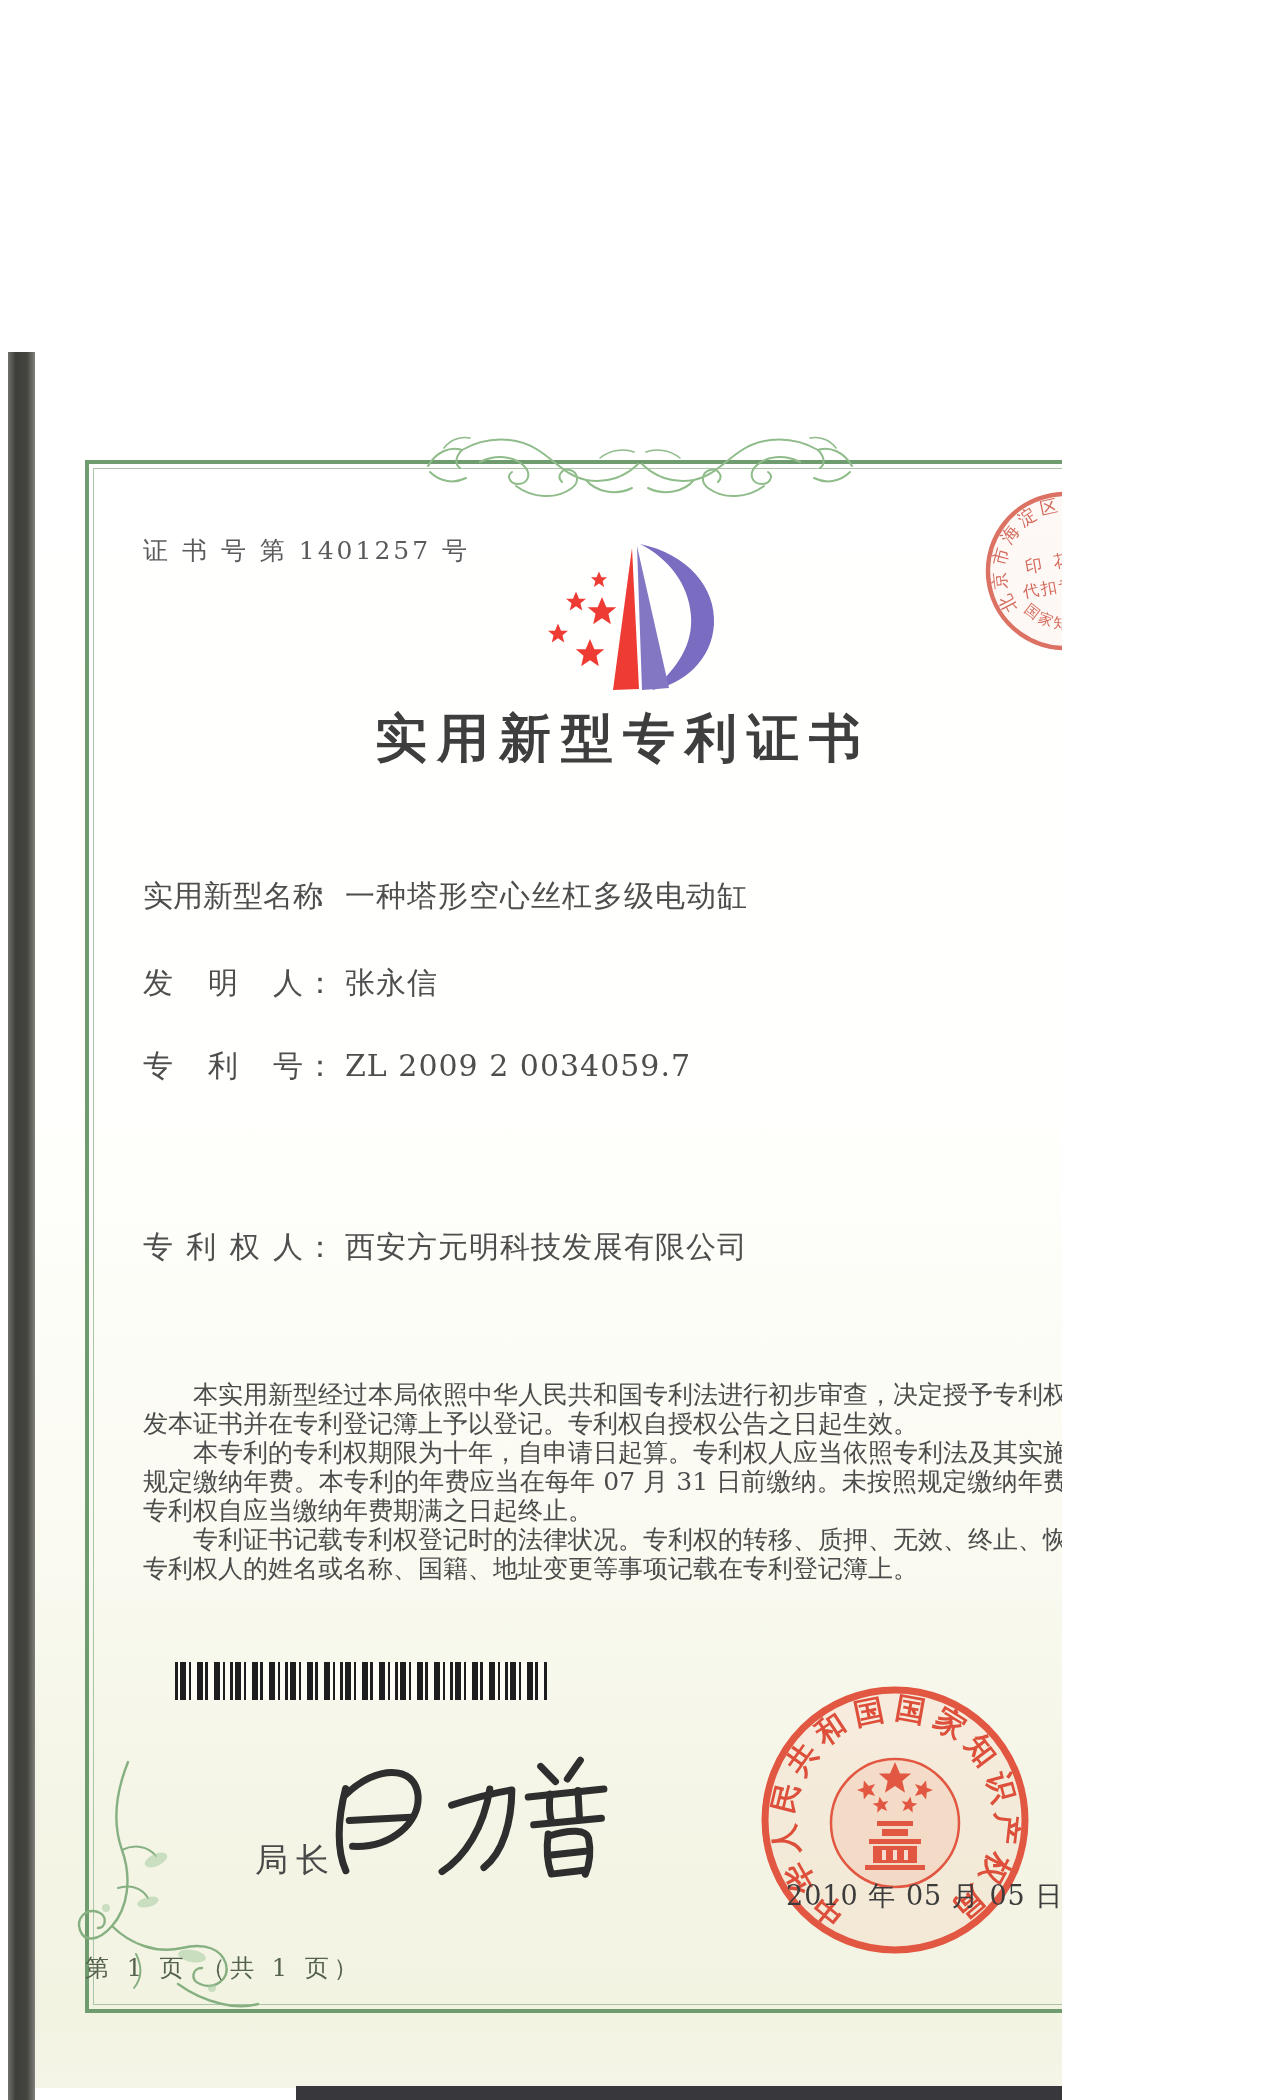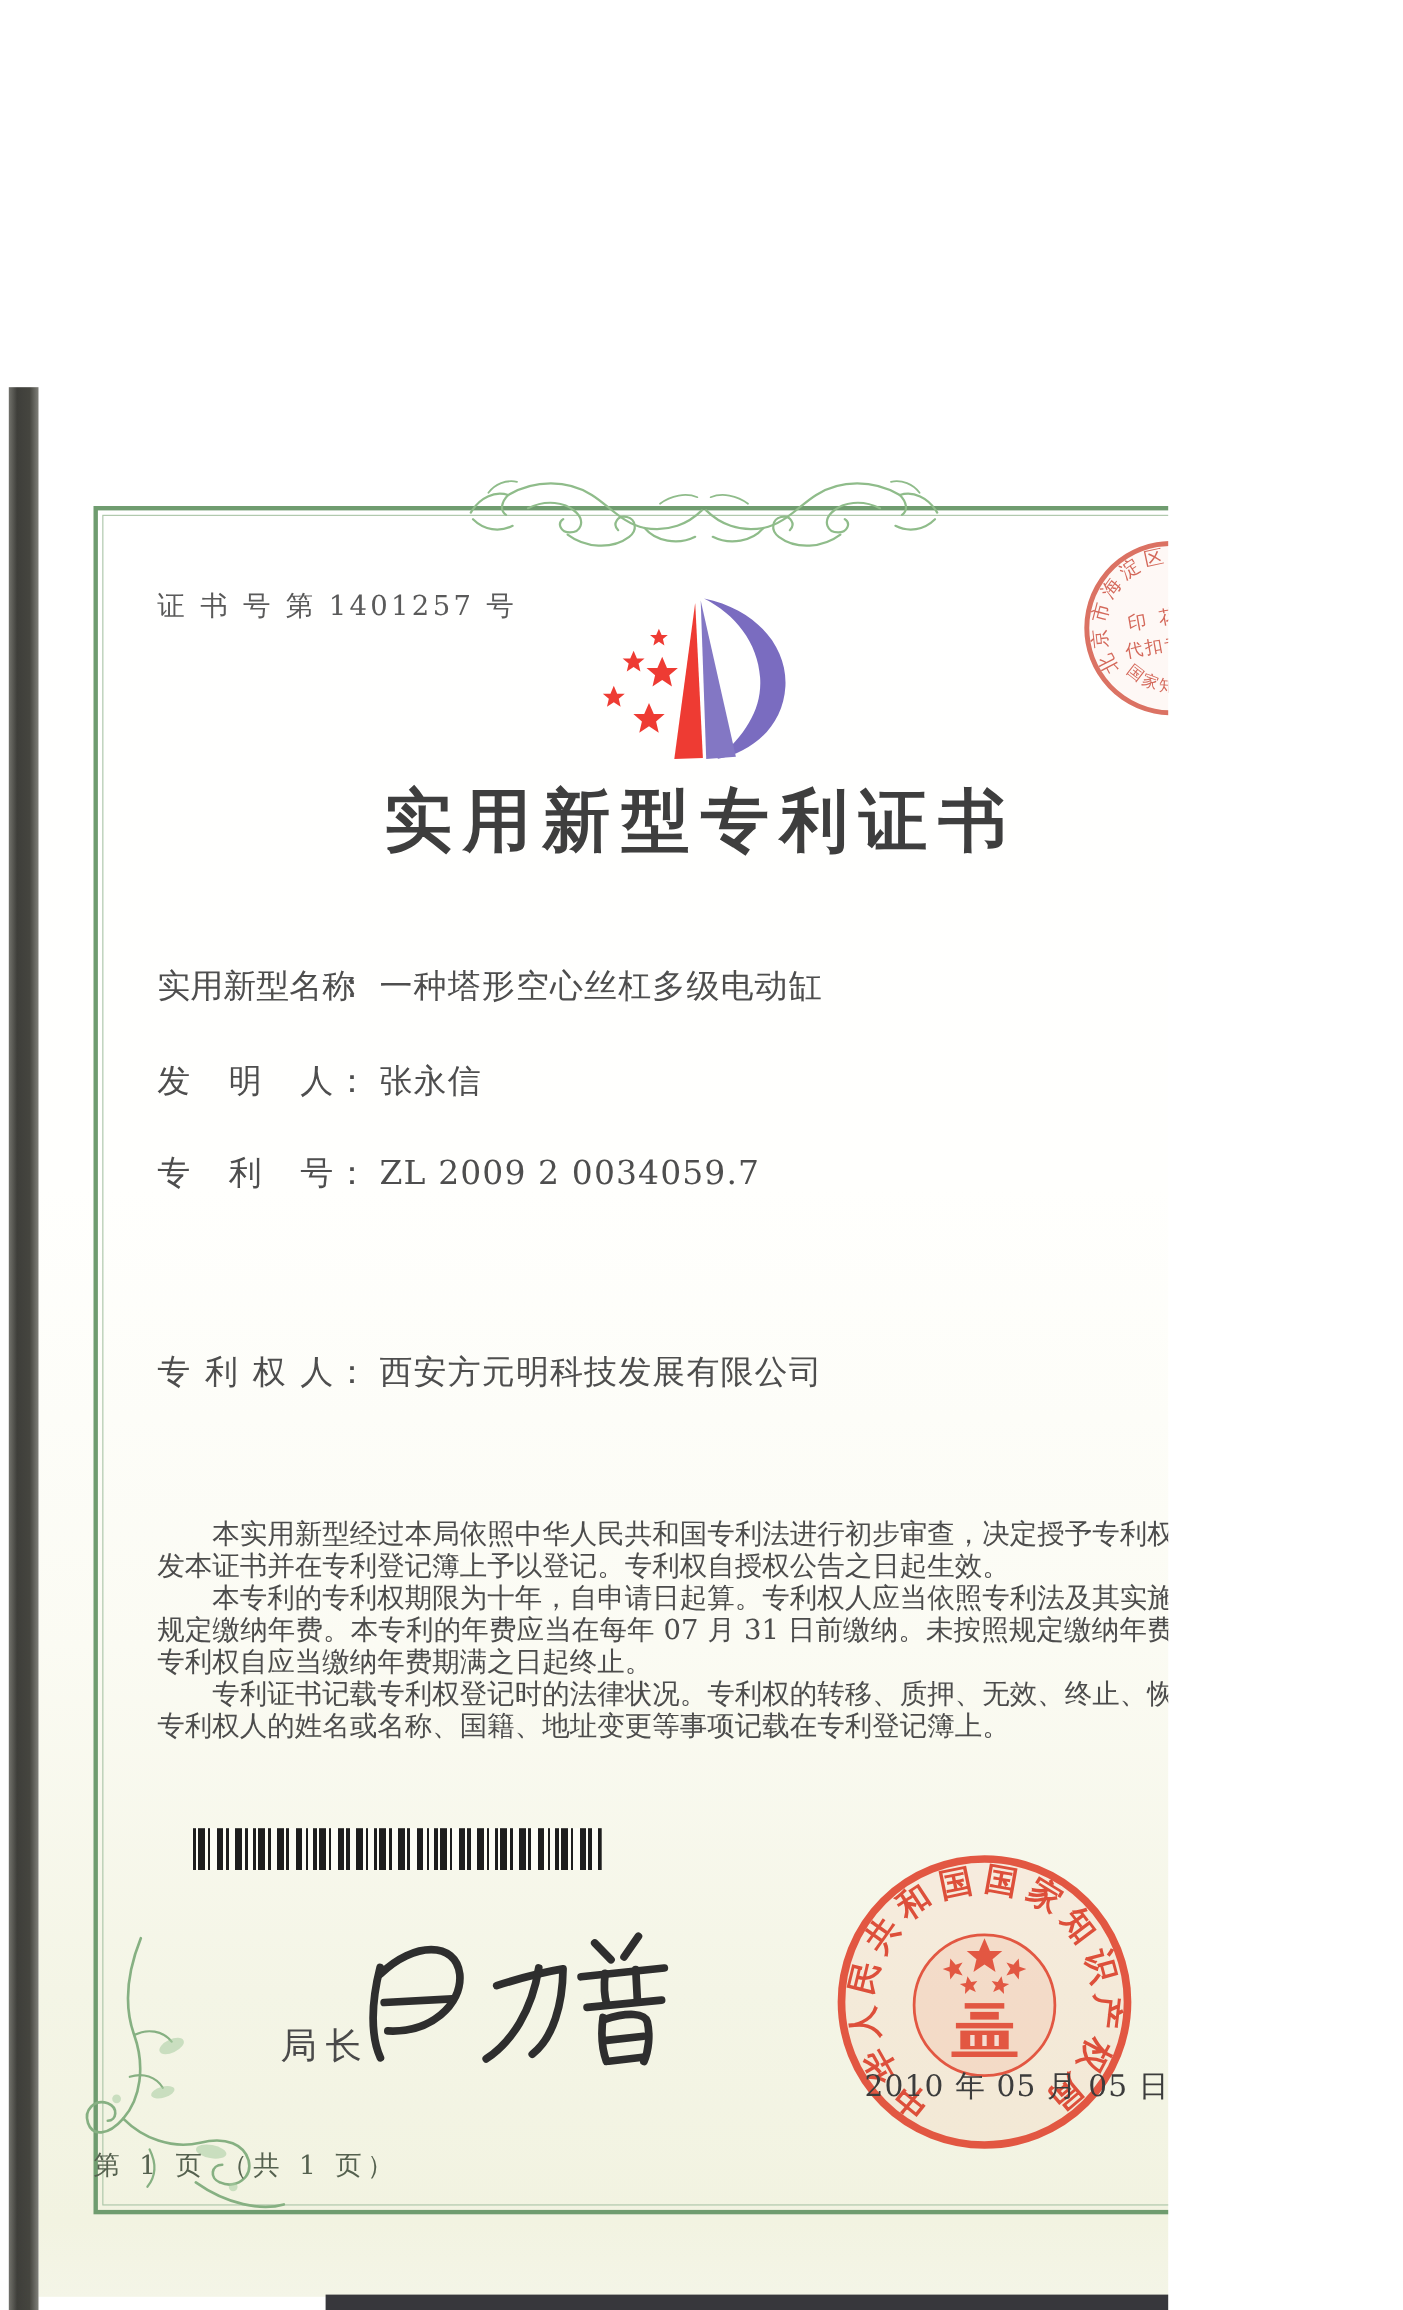--- a/index.html
+++ b/index.html
@@ -15,21 +15,21 @@
   
   .paper{left:35px;top:348px;width:1240px;height:1740px;
     background:linear-gradient(180deg,#ffffff 0%,#fffffd 42%,#fbfbf3 66%,#f4f5e6 84%,#f2f3e1 96%,#f4f5e7 100%);}
 
   
   .border-outer{left:85px;top:460px;width:1078px;height:1545px;border:4px solid #6f9c6f;}
   .border-inner{position:absolute;left:4px;top:4px;right:4px;bottom:4px;border:1px solid #a9c4a6;}
 
   .cert-no{left:143px;top:534px;font-size:25px;color:#5a5a5a;letter-spacing:3px;white-space:nowrap;}
 
-  .title{left:84px;top:704px;width:1078px;text-align:center;font-size:62px;font-weight:bold;
+  .title{left:70px;top:704px;width:1078px;text-align:center;font-size:52px;font-weight:bold;
          color:#3e3e3e;letter-spacing:10px;white-space:nowrap;transform:translateX(14px);}
 
   .field{left:143px;white-space:nowrap;font-size:30px;color:#4e4e4e;}
   .flabel{display:inline-block;width:160px;text-align:justify;text-align-last:justify;vertical-align:bottom;}
   .fcolon{display:inline-block;margin-left:2px;}
   .fvalue{margin-left:10px;letter-spacing:1px;}
 
   .paras{left:143px;top:1380px;width:975px;font-size:25px;line-height:29px;color:#4c4c4c;text-align:justify;}
   .paras p{margin:0;text-indent:2em;}
 

